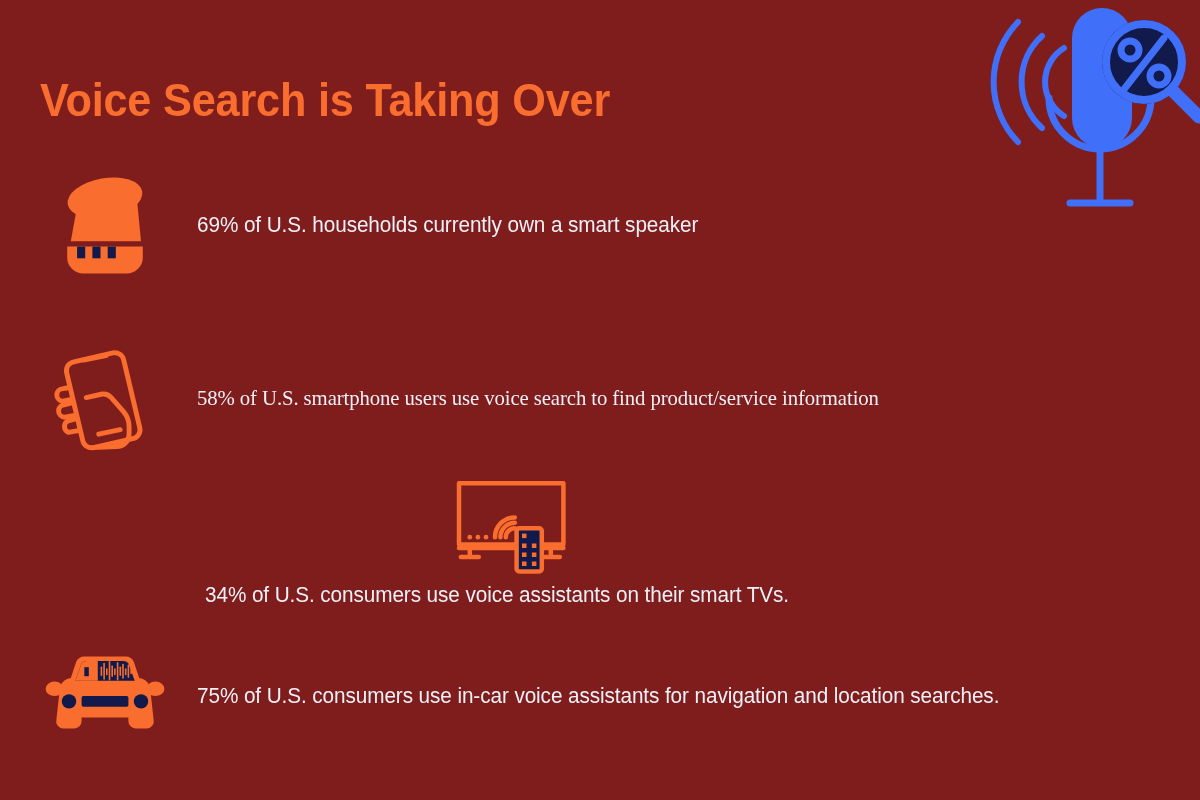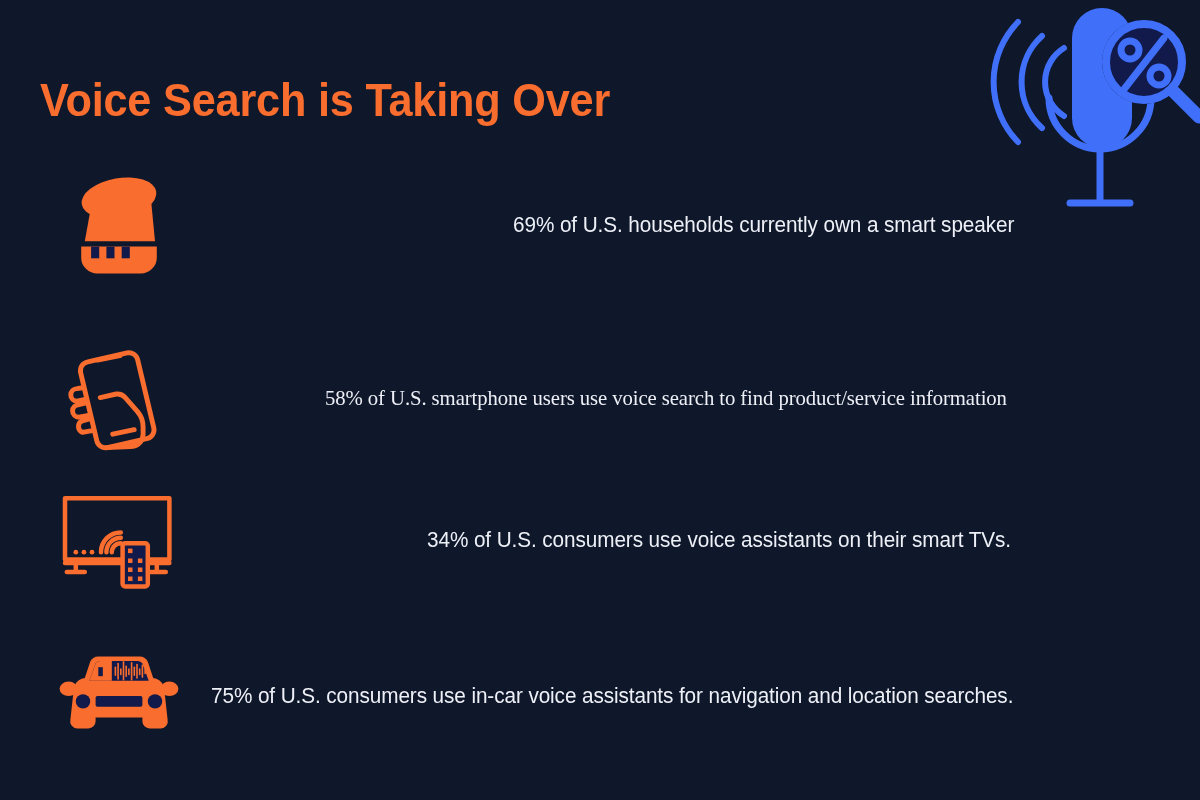--- a/index.html
+++ b/index.html
@@ -9,21 +9,21 @@
   body {
     width: 1200px;
     height: 800px;
     overflow: hidden;
     font-family: "Liberation Sans", sans-serif;
   }
   #infographic {
     position: relative;
     width: 1200px;
     height: 800px;
-    background: #0f172a;
+    background: #7f1d1d;
     overflow: hidden;
   }
 
   
   #page-title {
     position: absolute;
     left: 40px;
     top: 41px;
     font-size: 46px;
     line-height: 56px;
@@ -40,30 +40,29 @@
     position: absolute;
     right: 0px;
     top: 0px;
     width: 220px;
     height: 220px;
   }
 
   
   .stat-row {
     position: absolute;
-    left: 16px;
+    left: 2px;
     width: 1016px;
     height: 140px;
     display: flex;
     align-items: center;
-    justify-content: space-between;
   }
   #stat-row-0 { top: 155px; }
   #stat-row-1 { top: 328px; font-family: Liberation Serif, serif; }
-  #stat-row-2 { top: 470px; }
+  #stat-row-2 { top: 470px; flex-direction: column; }
   #stat-row-3 { top: 626px; }
 
   .stat-icon-wrap {
     width: 200px;
     min-width: 200px;
     height: 140px;
     display: flex;
     align-items: center;
     justify-content: center;
     padding-left: 6px;

